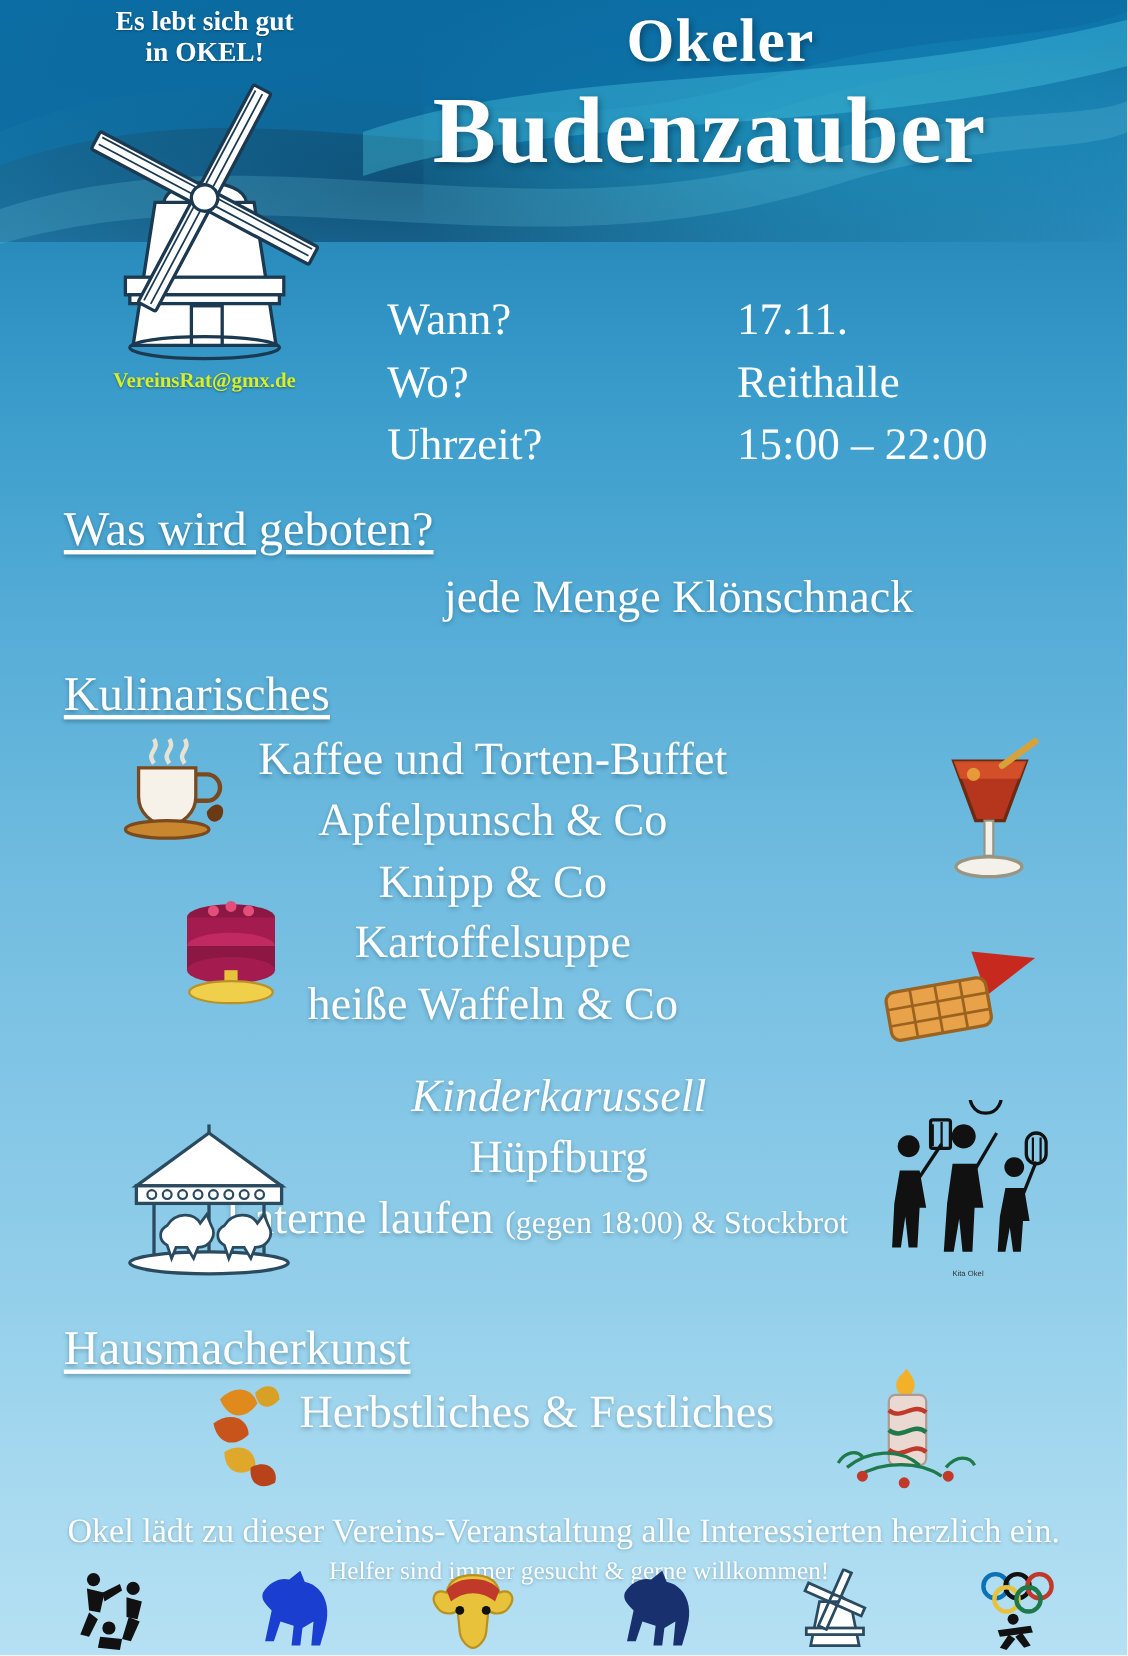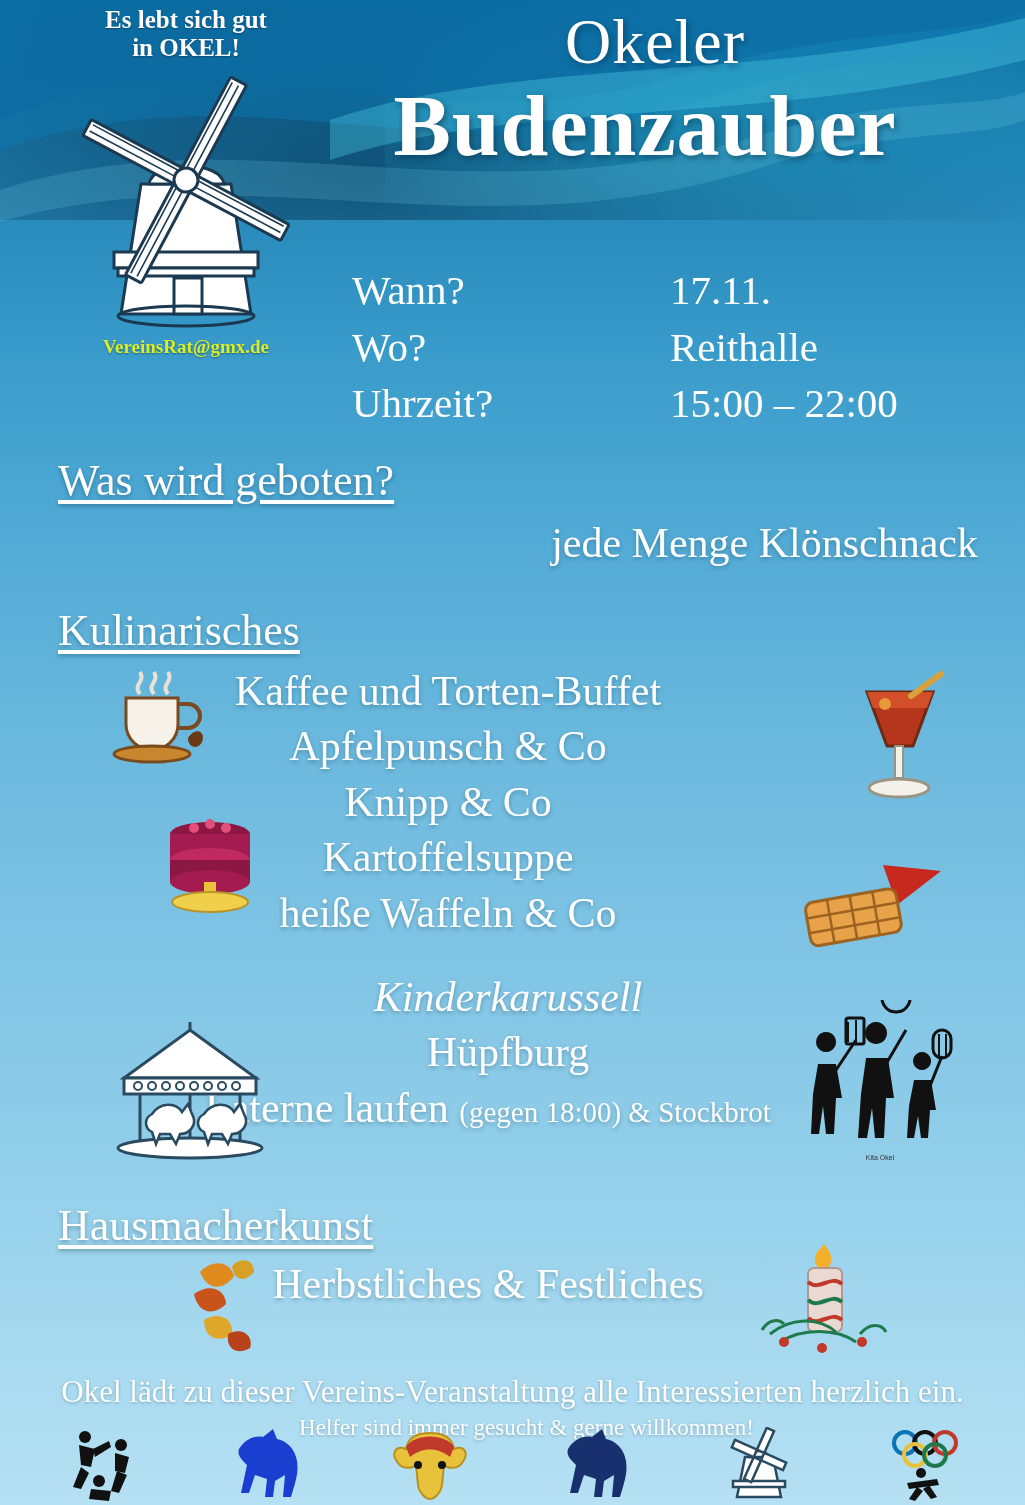--- a/index.html
+++ b/index.html
@@ -80,23 +80,23 @@
   
   .title {
     position: absolute;
     top: 8px;
     left: 300px;
     width: 710px;
     text-align: center;
     color: #ffffff;
   }
   .title-line1 {
-    font-size: 64px;
+    font-size: 56px;
     line-height: 1.05;
-    font-weight: normal;
+    font-weight: bold;
     letter-spacing: 1px;
     text-shadow: 2px 3px 6px rgba(0,30,50,0.45);
   }
   .title-line2 {
     font-size: 86px;
     line-height: 1.05;
     font-weight: bold;
     letter-spacing: 1px;
     margin-top: 6px;
     margin-left: -20px;
@@ -129,21 +129,21 @@
   .item-line {
     color: #ffffff;
     font-size: 42px;
     line-height: 1.32;
     text-align: center;
     text-shadow: 0 2px 4px rgba(0,40,60,0.3);
   }
   .small-note { font-size: 29px; }
 
   #offer { position: absolute; top: 455px; left: 58px; width: 920px; }
-  #offer .offer-line { text-align: right; margin-left: 198px; margin-top: 10px; }
+  #offer .offer-line { text-align: center; margin-left: 198px; margin-top: 10px; }
 
   #kulinarisches { position: absolute; top: 605px; left: 58px; width: 920px; }
   #kulinarisches .items { margin-top: 8px; width: 780px; margin-left: 0; }
 
   #aufregendes { position: absolute; top: 960px; left: 58px; width: 920px; }
   #aufregendes .items { margin-top: 10px; width: 860px; }
   #aufregendes .items .item-line:nth-child(1) { margin-left: 40px; font-style: italic; }
   #aufregendes .items .item-line:nth-child(2) { margin-left: 40px; }
 
   #hausmacherkunst { position: absolute; top: 1200px; left: 58px; width: 920px; }

